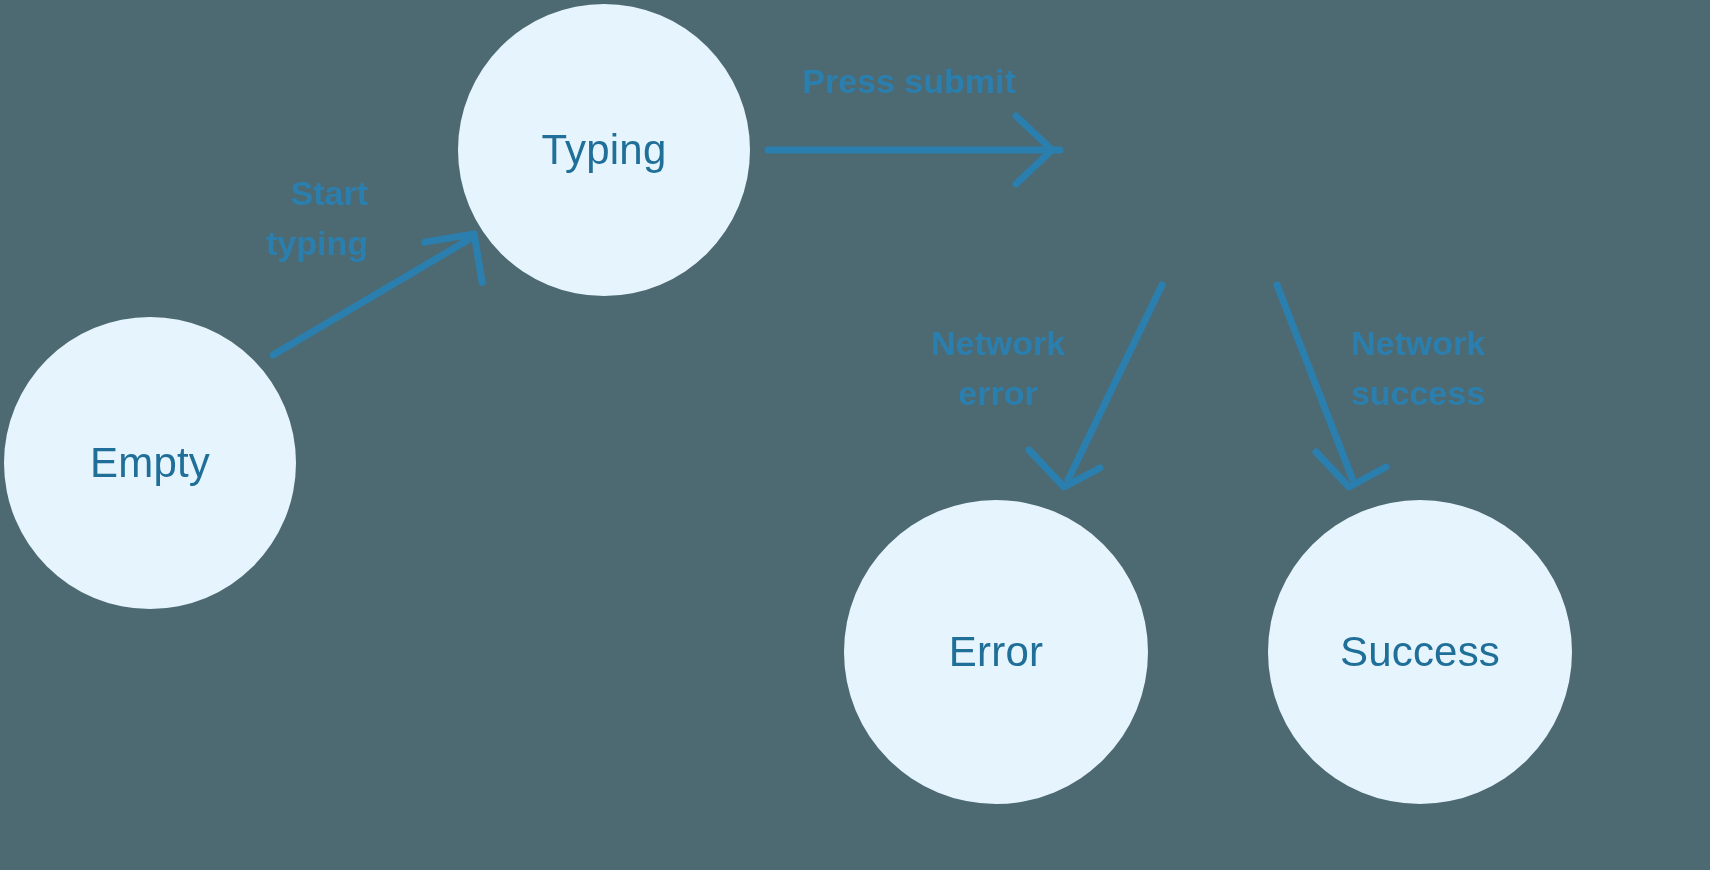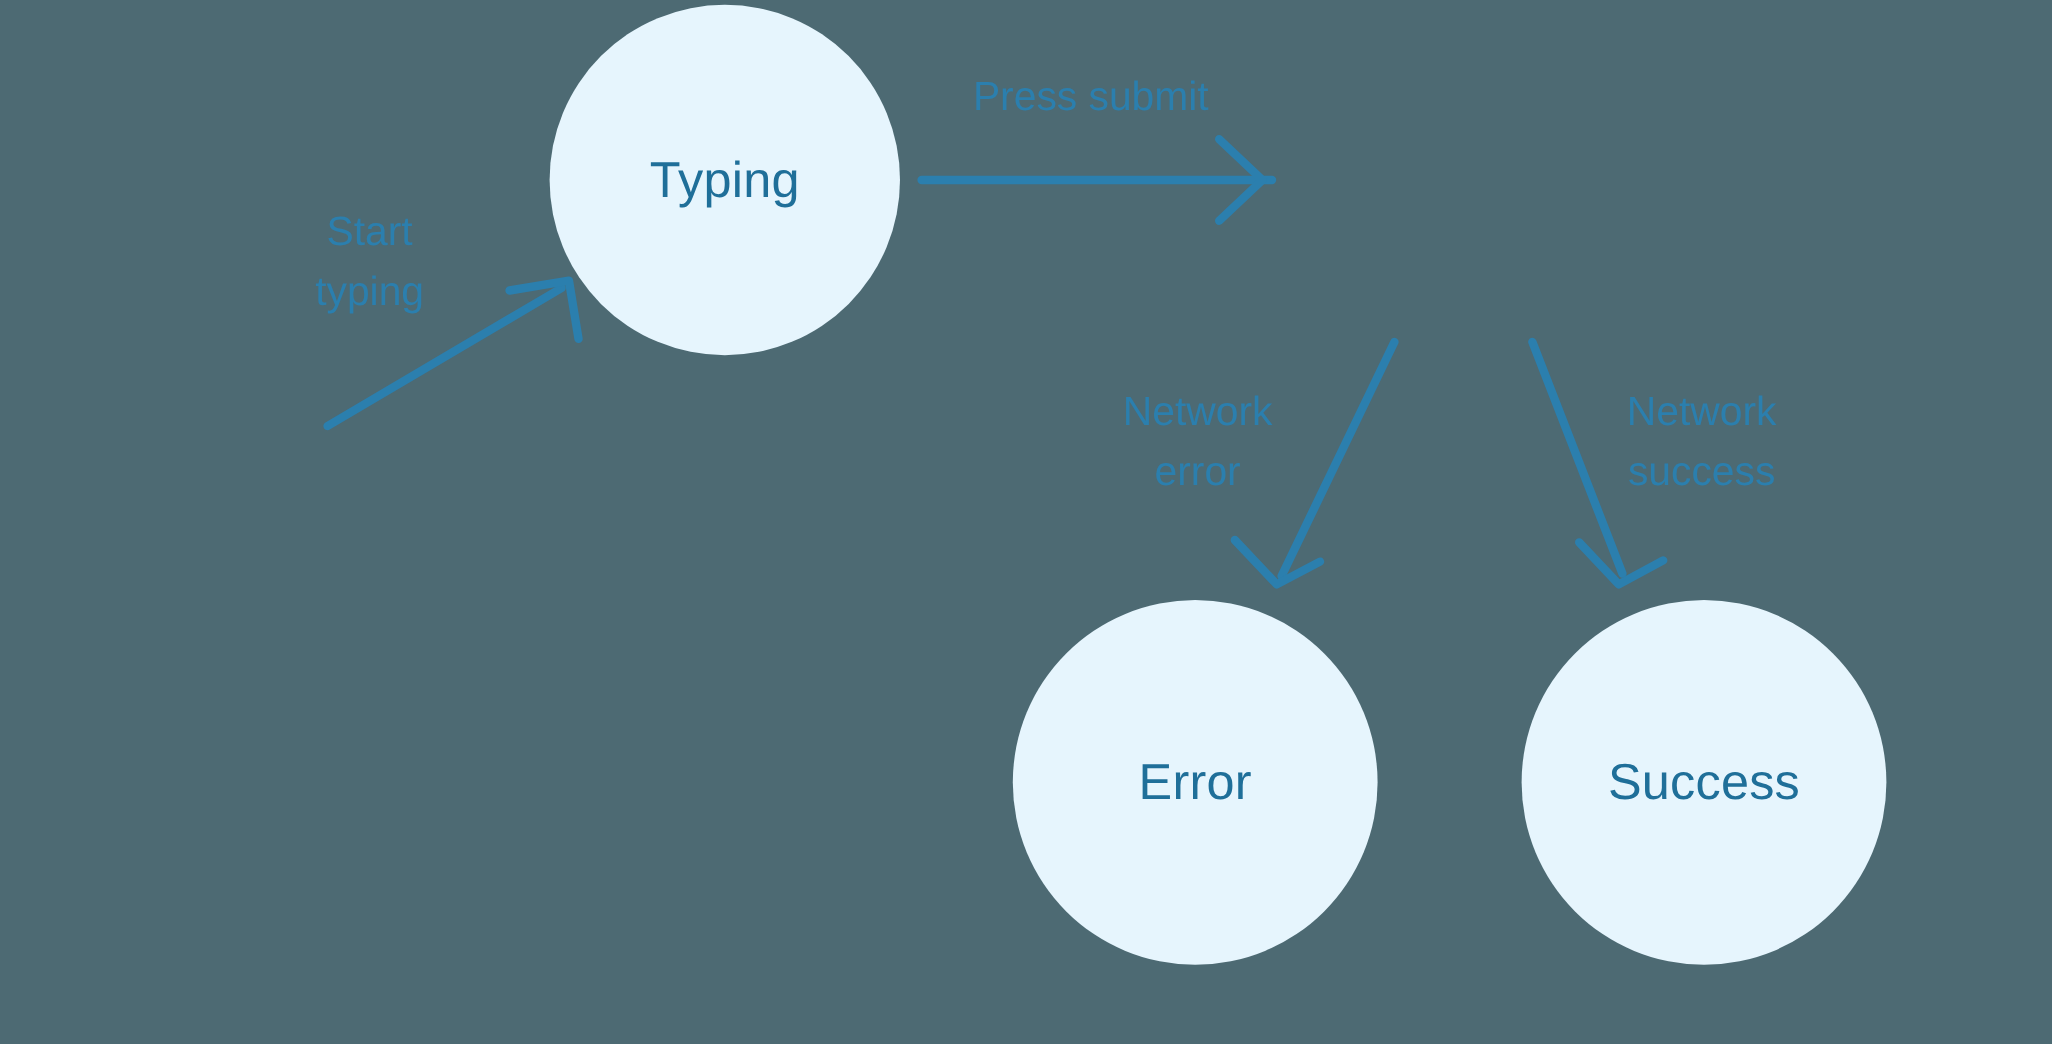--- a/index.html
+++ b/index.html
@@ -38,28 +38,28 @@
     font-weight: 400;
     letter-spacing: 0.2px;
     white-space: nowrap;
     font-family: "Liberation Sans", sans-serif;
   }
   .edge-label {
     position: absolute;
     color: #2b7fae;
     font-size: 34px;
     line-height: 50px;
-    font-weight: 400;
+    font-weight: 700;
     white-space: pre-line;
     font-family: "Liberation Sans", sans-serif;
   }
   .lbl-start-typing {
     left: 248px;
     top: 168px;
-    text-align: center;
+    text-align: right;
     width: 120px;
   }
   .lbl-press-submit {
     left: 798px;
     top: 56px;
     text-align: center;
     width: 222px;
   }
   .lbl-network-error {
     left: 918px;
@@ -95,20 +95,23 @@
       <line x1="1162" y1="285" x2="1068" y2="480" stroke="#2b7fae" stroke-width="7" stroke-linecap="round"></line>
       <polyline points="1029,450 1064,487 1100,468" fill="none" stroke="#2b7fae" stroke-width="7" stroke-linecap="round" stroke-linejoin="round"></polyline>
     </g>
 
     <g>
       <line x1="1277" y1="285" x2="1352" y2="478" stroke="#2b7fae" stroke-width="7" stroke-linecap="round"></line>
       <polyline points="1316,452 1349,487 1386,467" fill="none" stroke="#2b7fae" stroke-width="7" stroke-linecap="round" stroke-linejoin="round"></polyline>
     </g>
   </svg>
 
+  <div class="node" style="left:4px; top:317px; width:292px; height:292px;">
+    <span class="node-label">Empty</span>
+  </div>
 
   <div class="node" style="left:458px; top:4px; width:292px; height:292px;">
     <span class="node-label">Typing</span>
   </div>
 
 
   <div class="node" style="left:844px; top:500px; width:304px; height:304px;">
     <span class="node-label">Error</span>
   </div>
 

